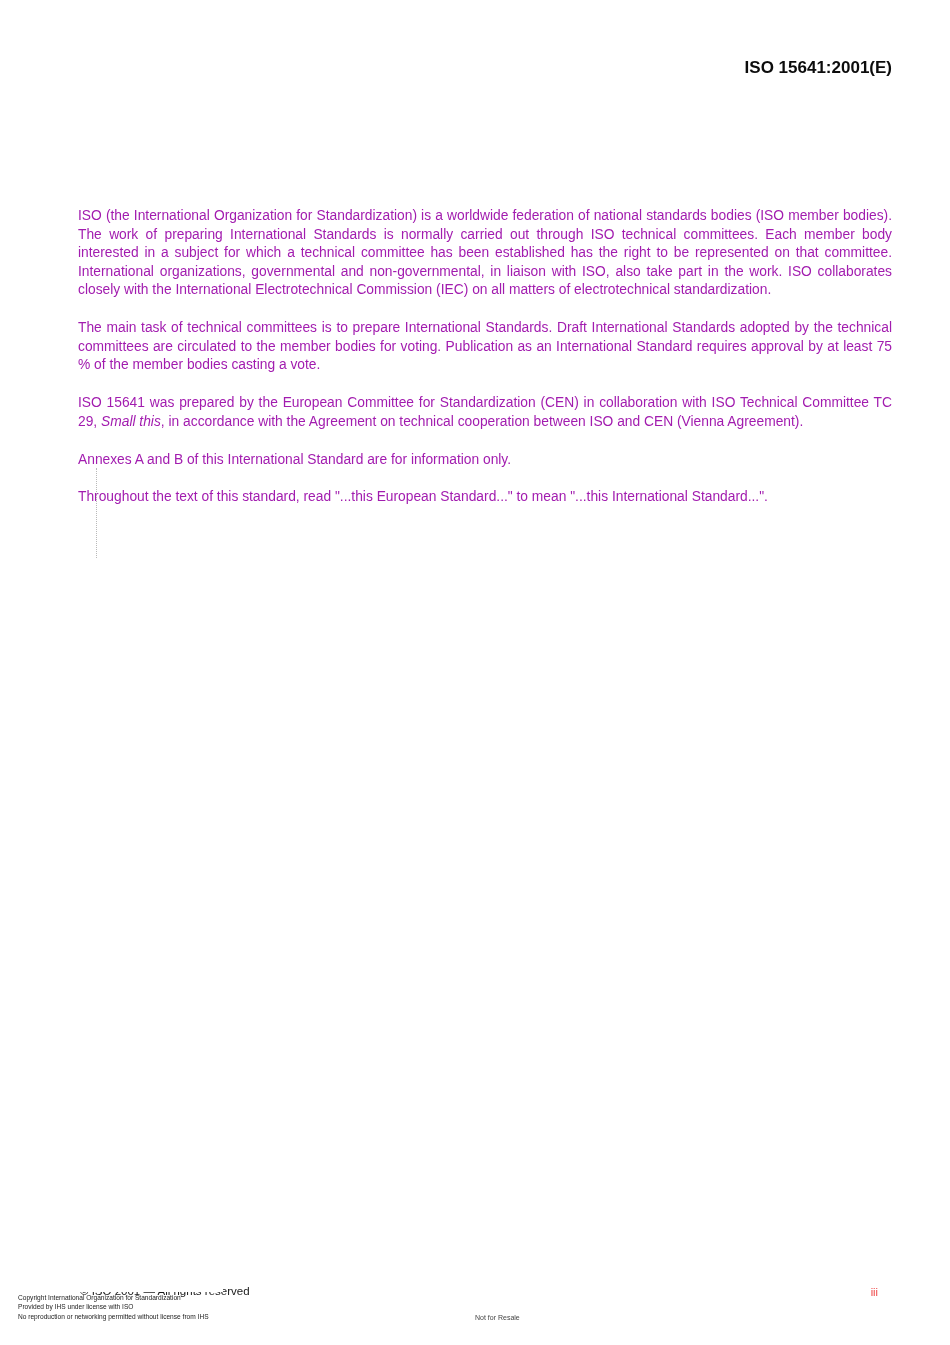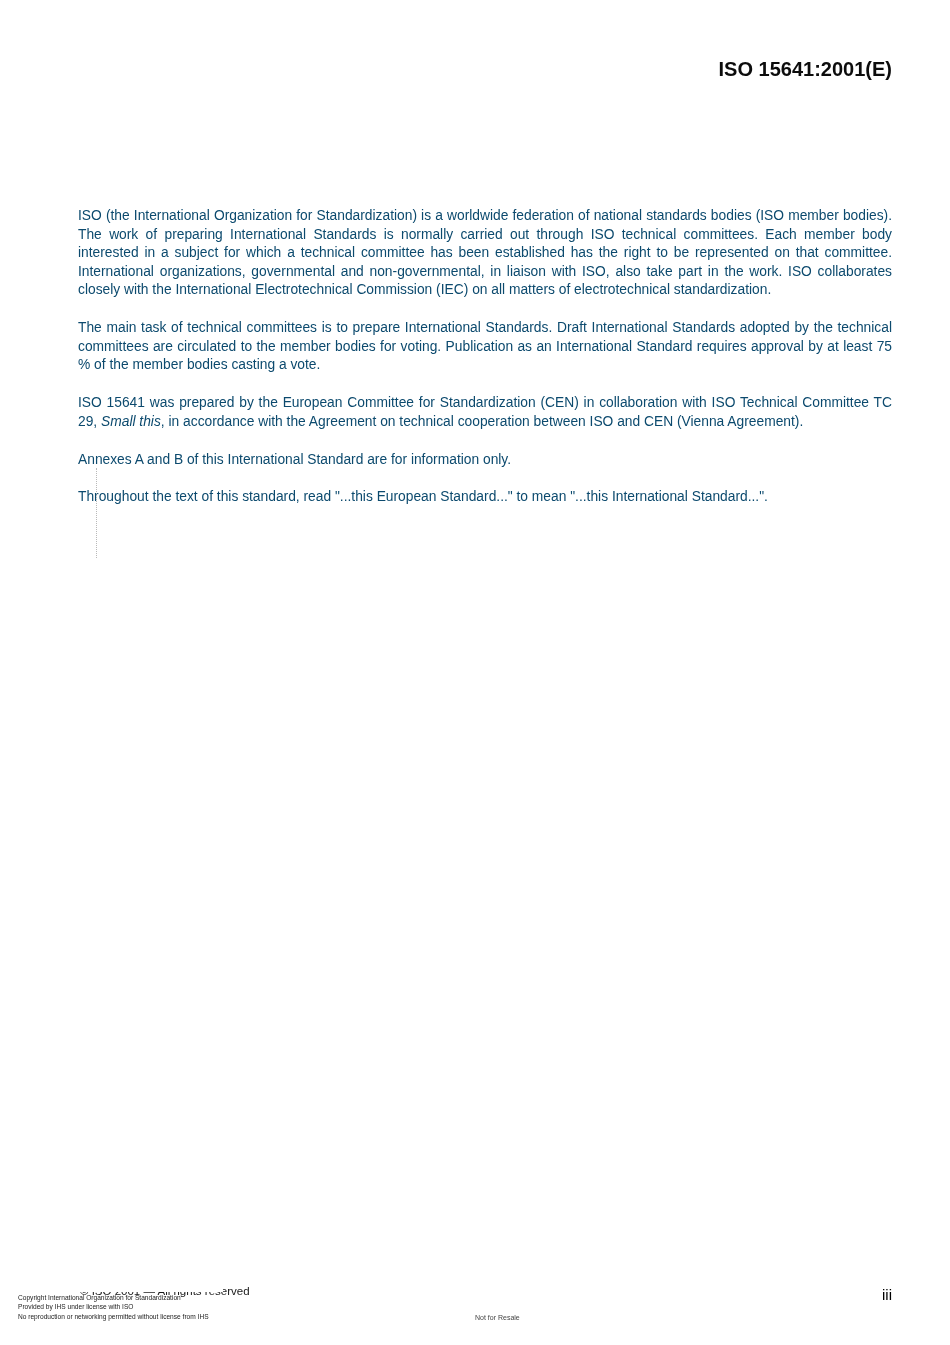--- a/index.html
+++ b/index.html
@@ -16,21 +16,21 @@
     position: absolute;
     inset: 0;
     background: #ffffff;
   }
 
   
   .doc-code {
     position: absolute;
     top: 58px;
     right: 58px;
-    font-size: 20px;
+    font-size: 17px;
     font-weight: bold;
     color: #0c0c0c;
   }
 
   
   .content {
     position: absolute;
     left: 78px;
     top: 207px;
     width: 814px;
@@ -39,21 +39,21 @@
     font-size: 20.5px;
     line-height: 24px;
     font-weight: bold;
     color: #0c0c0c;
     margin: 0 0 28px 0;
   }
   .content p {
     font-size: 13.8px;
     line-height: 18.6px;
     text-align: justify;
-    color: #0c4a6e;
+    color: #a21caf;
     margin: 0 0 19.2px 0;
   }
   .content p .it { font-style: italic; }
 
   
   .scan-artifact {
     position: absolute;
     left: 96px;
     top: 468px;
     height: 90px;
@@ -93,24 +93,24 @@
   .not-for-resale {
     position: absolute;
     left: 475px;
     top: 1314px;
     font-size: 7px;
     color: #444444;
     white-space: nowrap;
   }
   .page-number {
     position: absolute;
-    right: 58px;
+    right: 72px;
     top: 1286px;
-    font-size: 15px;
-    color: #000000;
+    font-size: 11px;
+    color: #ef4444;
   }
 </style>
 </head>
 <body>
 
 <div class="page">
 
   <div class="doc-code">ISO 15641:2001(E)</div>
 
   <div class="content">

